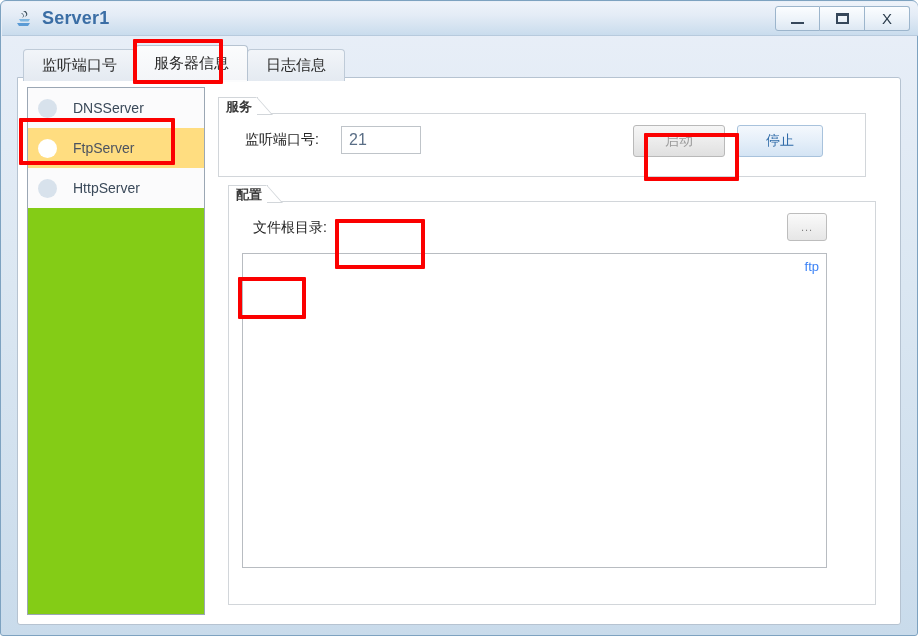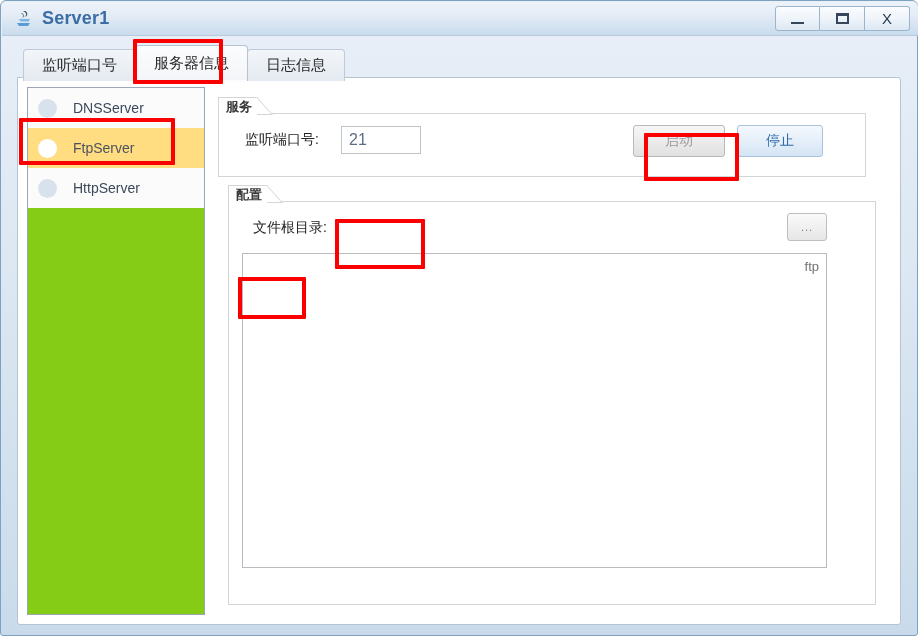--- a/index.html
+++ b/index.html
@@ -316,21 +316,21 @@
 
   
   #gb-config { left: 14px; top: 98px; width: 648px; height: 420px; text-align: right; }
 
   .textarea {
     position: absolute;
     box-sizing: border-box;
     border: 1px solid #b8bcc1;
     background: #ffffff;
     font-size: 13px;
-    color: #737373;
+    color: #3b82f6;
     padding: 5px 7px;
     overflow: hidden;
     white-space: pre-wrap;
     line-height: 16px;
   }
 
   
   .redbox {
     position: absolute;
     border: 4px solid #fb0000;

